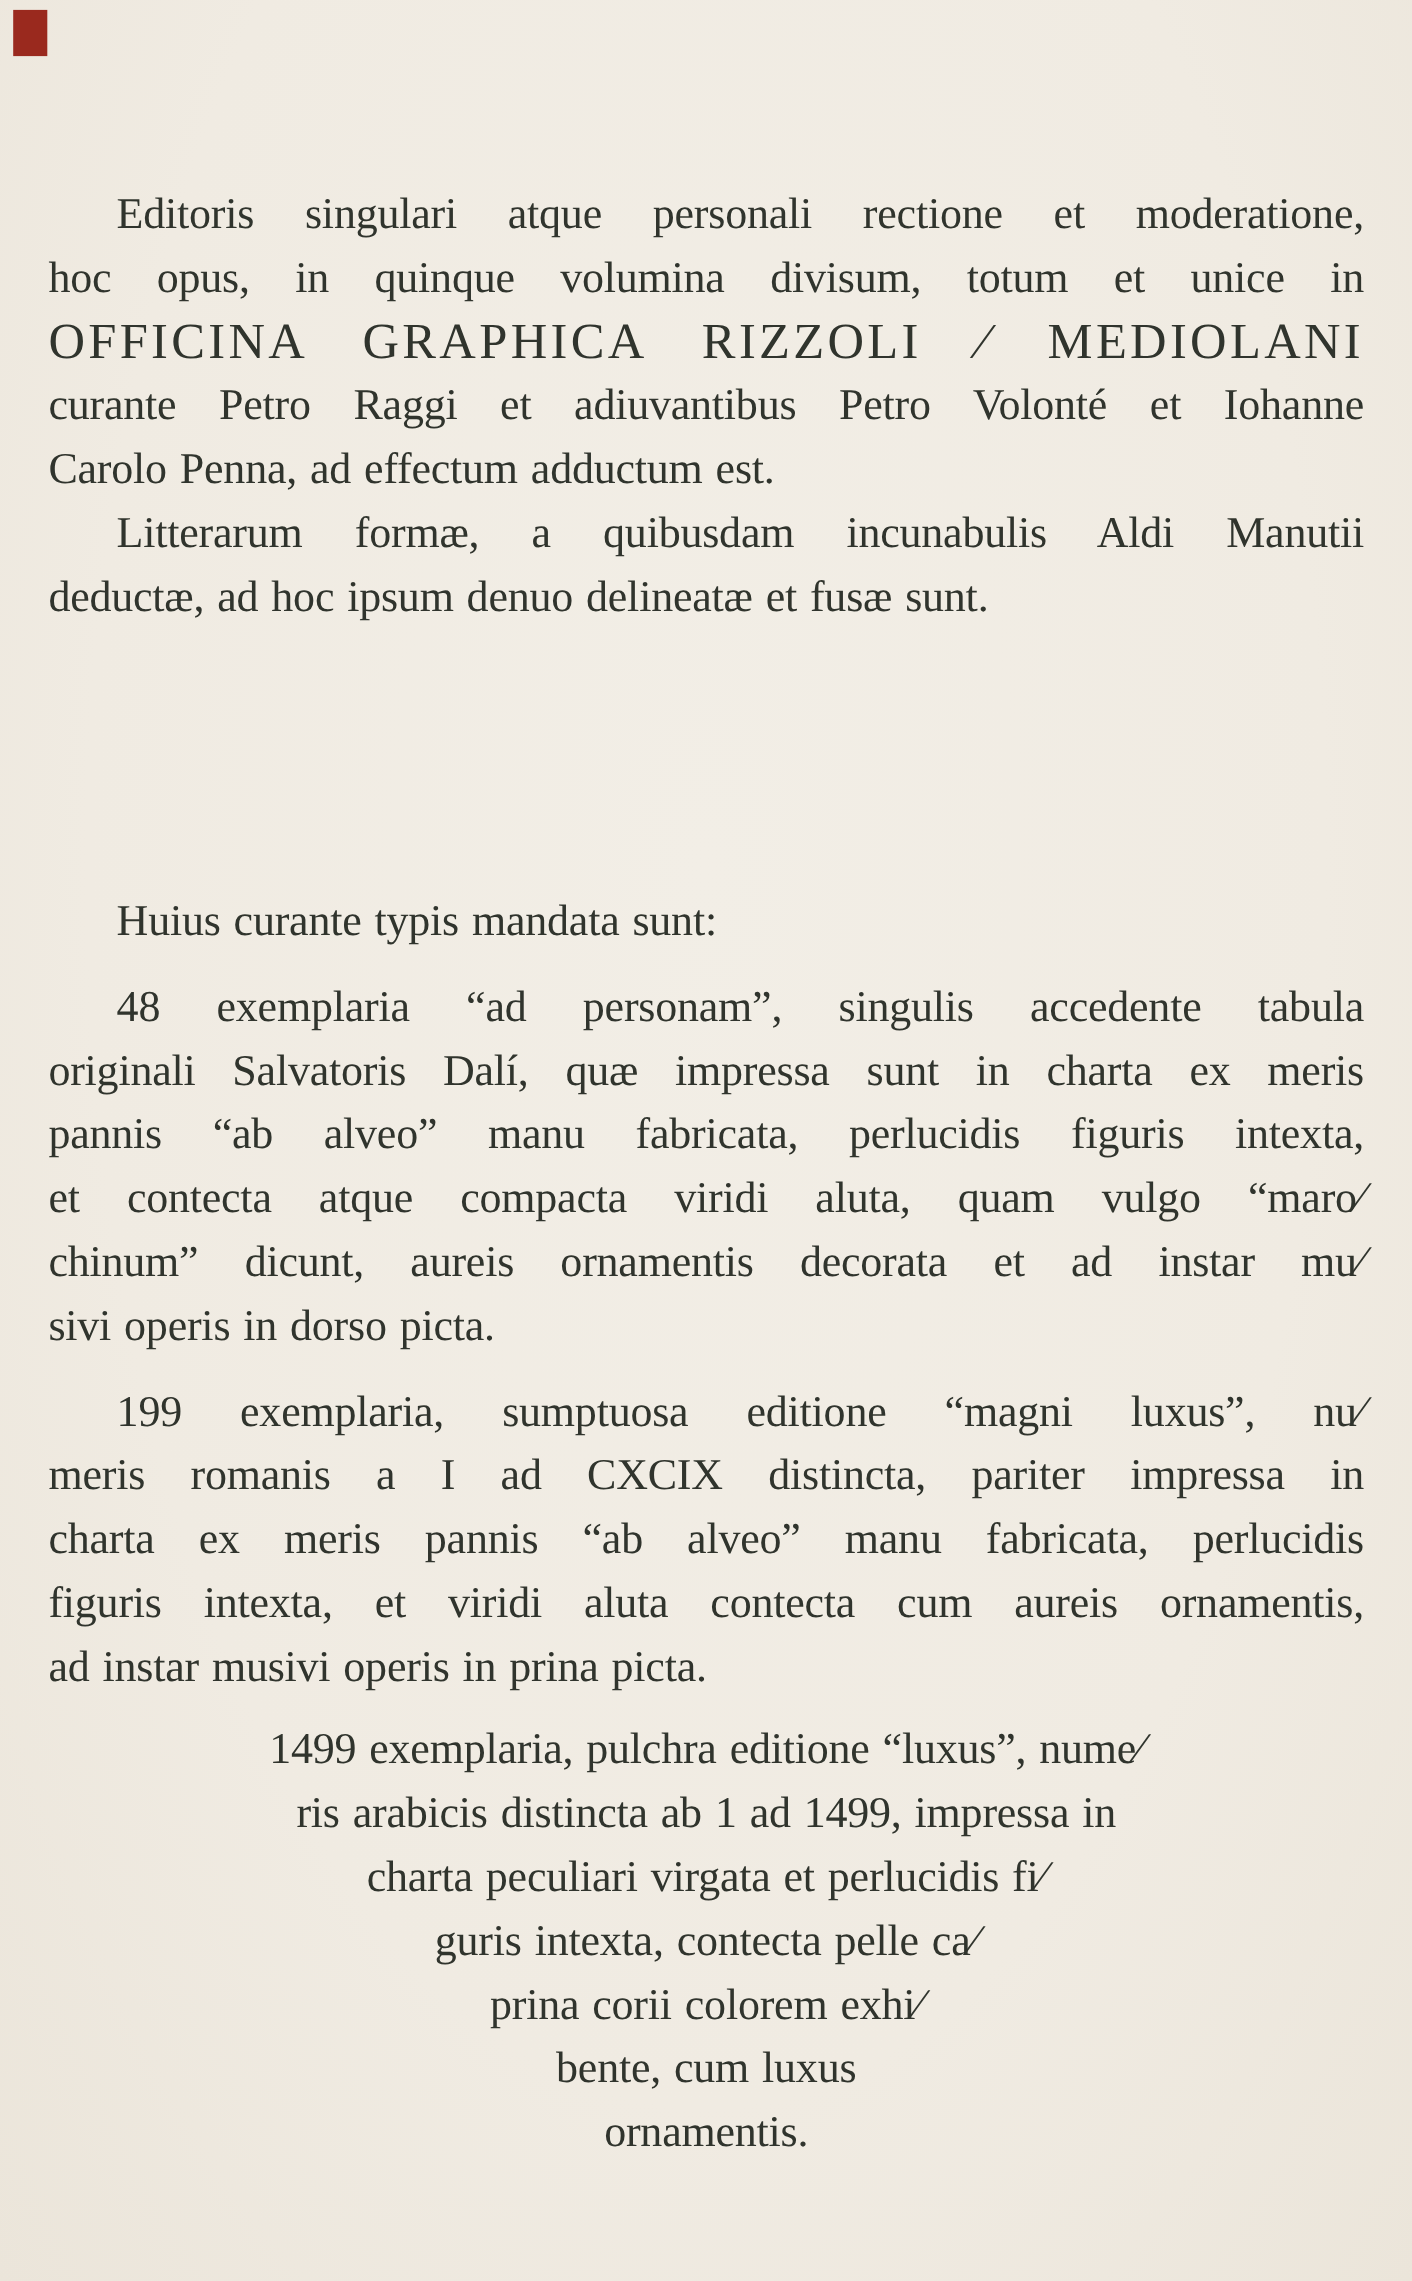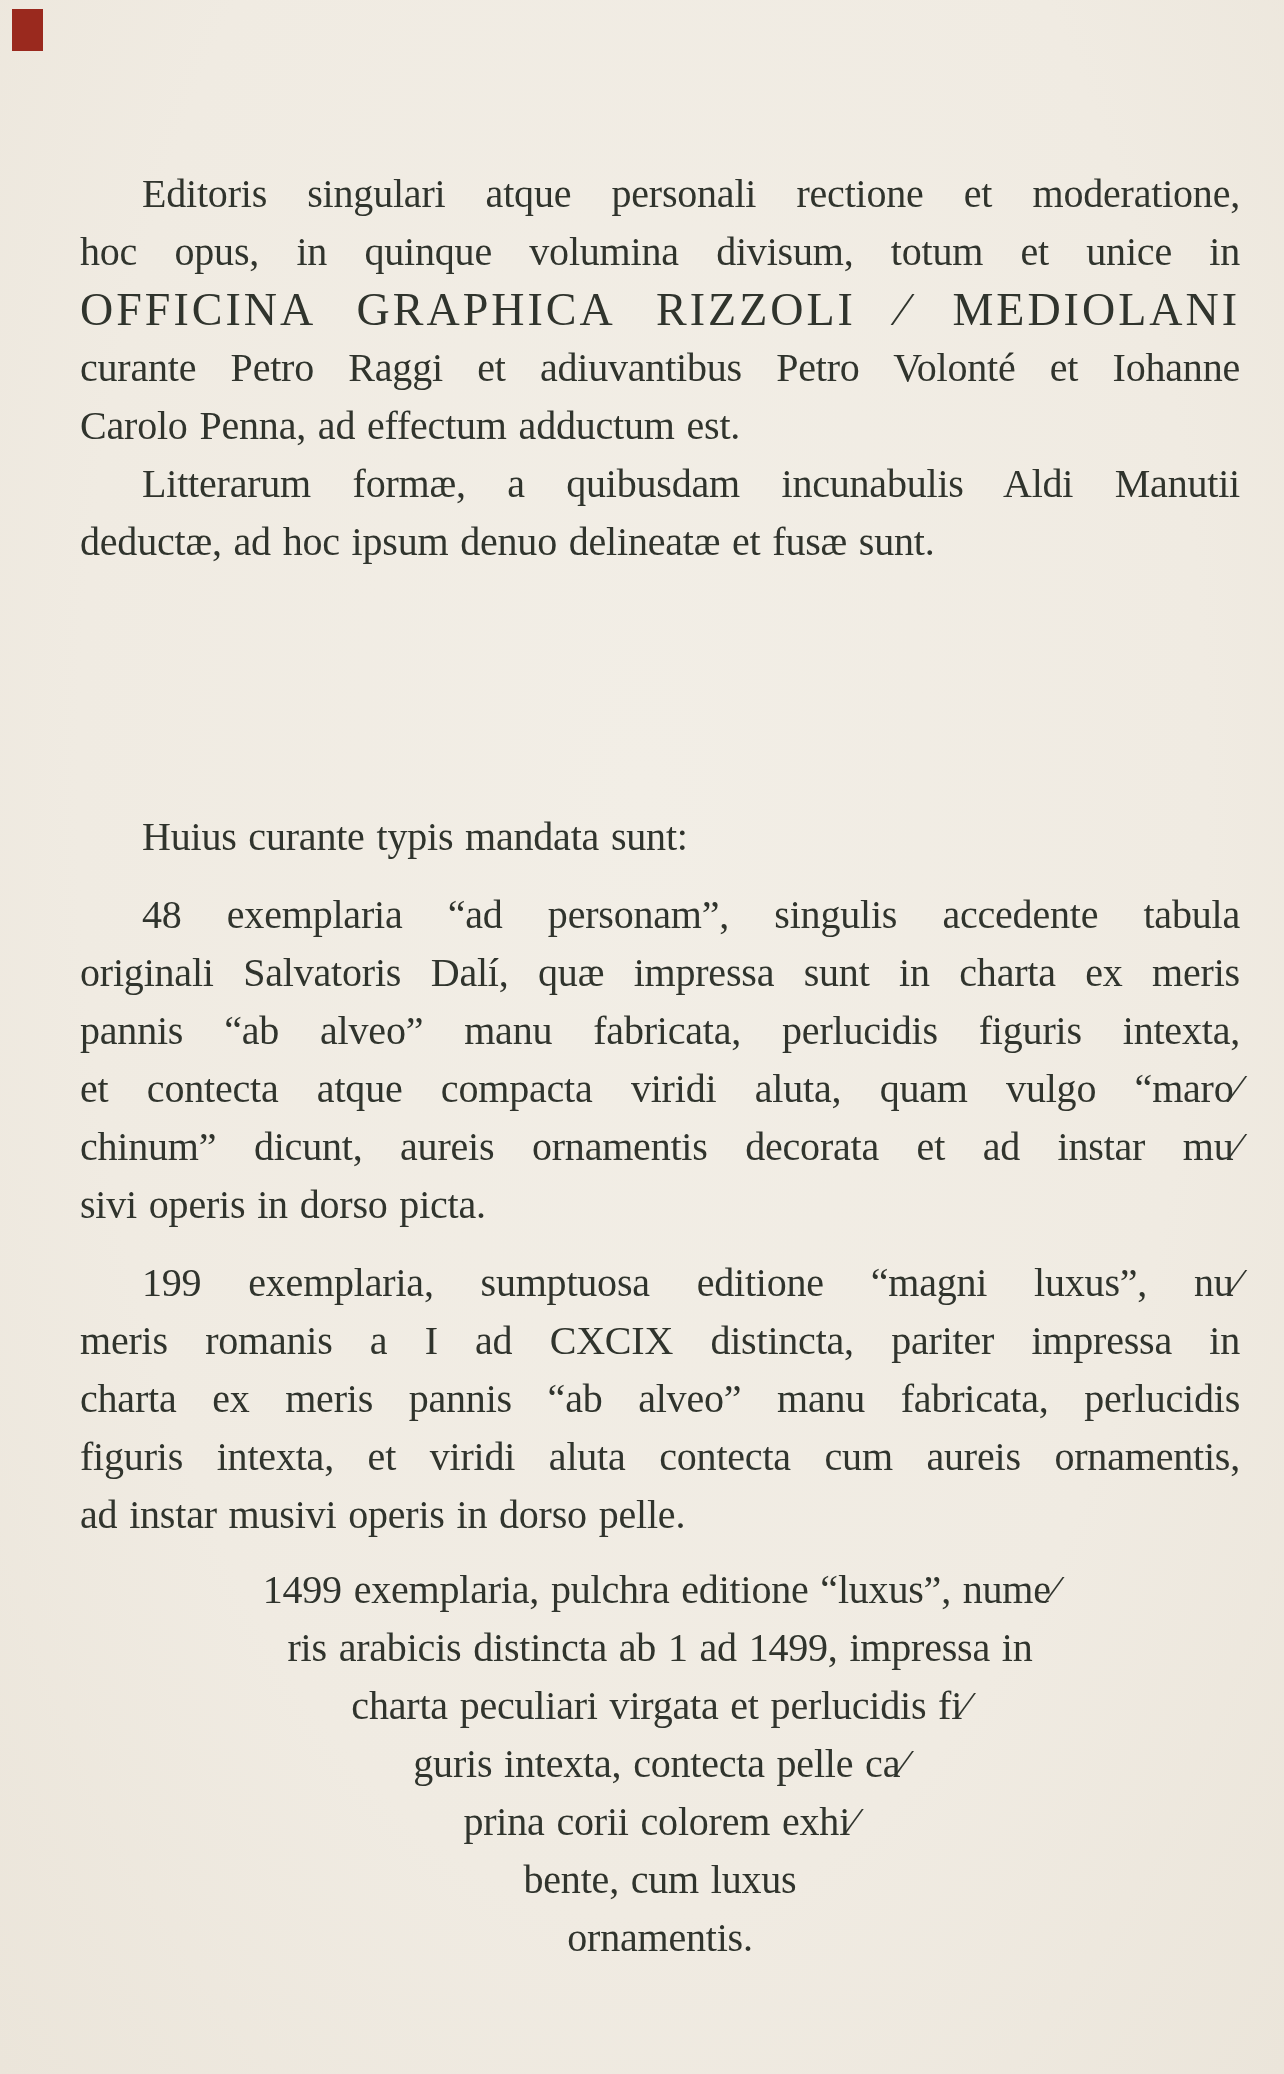--- a/index.html
+++ b/index.html
@@ -26,21 +26,20 @@
     background: var(--mark);
   }
   .content {
     padding: 165px 44px 0 44px;
     color: var(--ink);
     font-family: "Liberation Serif", "DejaVu Serif", serif;
     font-size: 40px;
     line-height: 58px;
     letter-spacing: -0.2px;
     word-spacing: 2px;
-    margin-left: 36px;
   }
   .line {
     text-align: justify;
     text-align-last: justify;
   }
   .line.last {
     text-align: left;
     text-align-last: left;
   }
   .line.indent { text-indent: 62px; }
@@ -91,21 +90,21 @@
       <div class="line">et contecta atque compacta viridi aluta, quam vulgo “maro⁄</div>
       <div class="line">chinum” dicunt, aureis ornamentis decorata et ad instar mu⁄</div>
       <div class="line last">sivi operis in dorso picta.</div>
     </div>
 
     <div class="paragraph-199">
       <div class="line indent">199 exemplaria, sumptuosa editione “magni luxus”, nu⁄</div>
       <div class="line">meris romanis a I ad CXCIX distincta, pariter impressa in</div>
       <div class="line">charta ex meris pannis “ab alveo” manu fabricata, perlucidis</div>
       <div class="line">figuris intexta, et viridi aluta contecta cum aureis ornamentis,</div>
-      <div class="line last">ad instar musivi operis in dorso pelle.</div>
+      <div class="line last">ad instar musivi operis in prina picta.</div>
     </div>
 
     <div class="paragraph-1499">
       <div class="line">1499 exemplaria, pulchra editione “luxus”, nume⁄</div>
       <div class="line">ris arabicis distincta ab 1 ad 1499, impressa in</div>
       <div class="line">charta peculiari virgata et perlucidis fi⁄</div>
       <div class="line">guris intexta, contecta pelle ca⁄</div>
       <div class="line">prina corii colorem exhi⁄</div>
       <div class="line">bente, cum luxus</div>
       <div class="line">ornamentis.</div>

